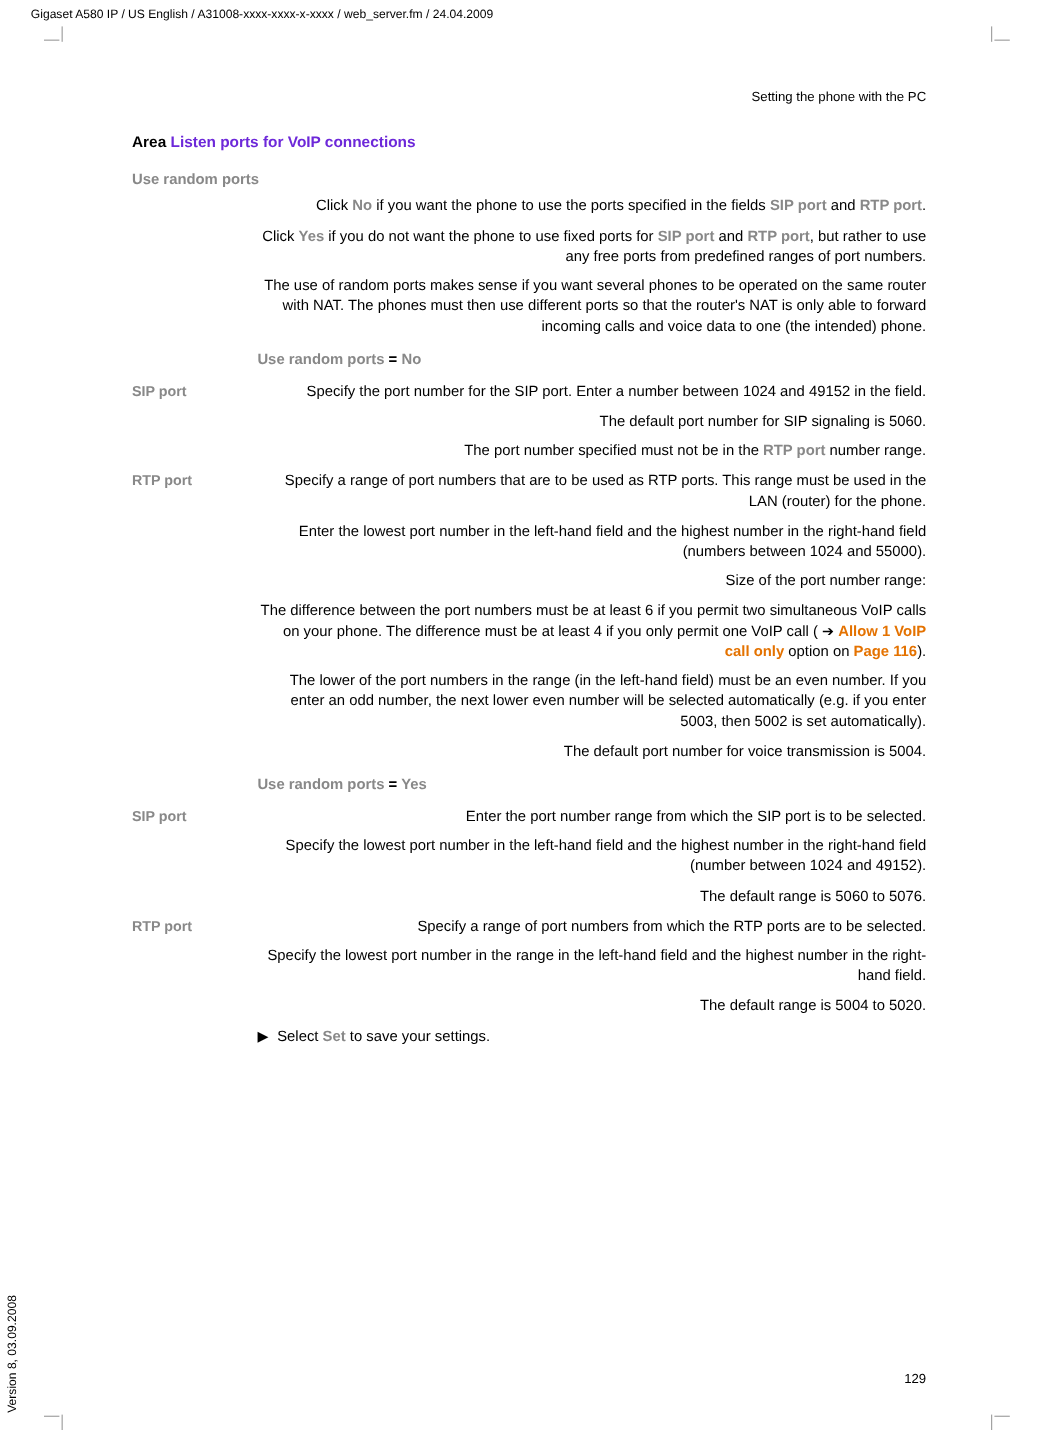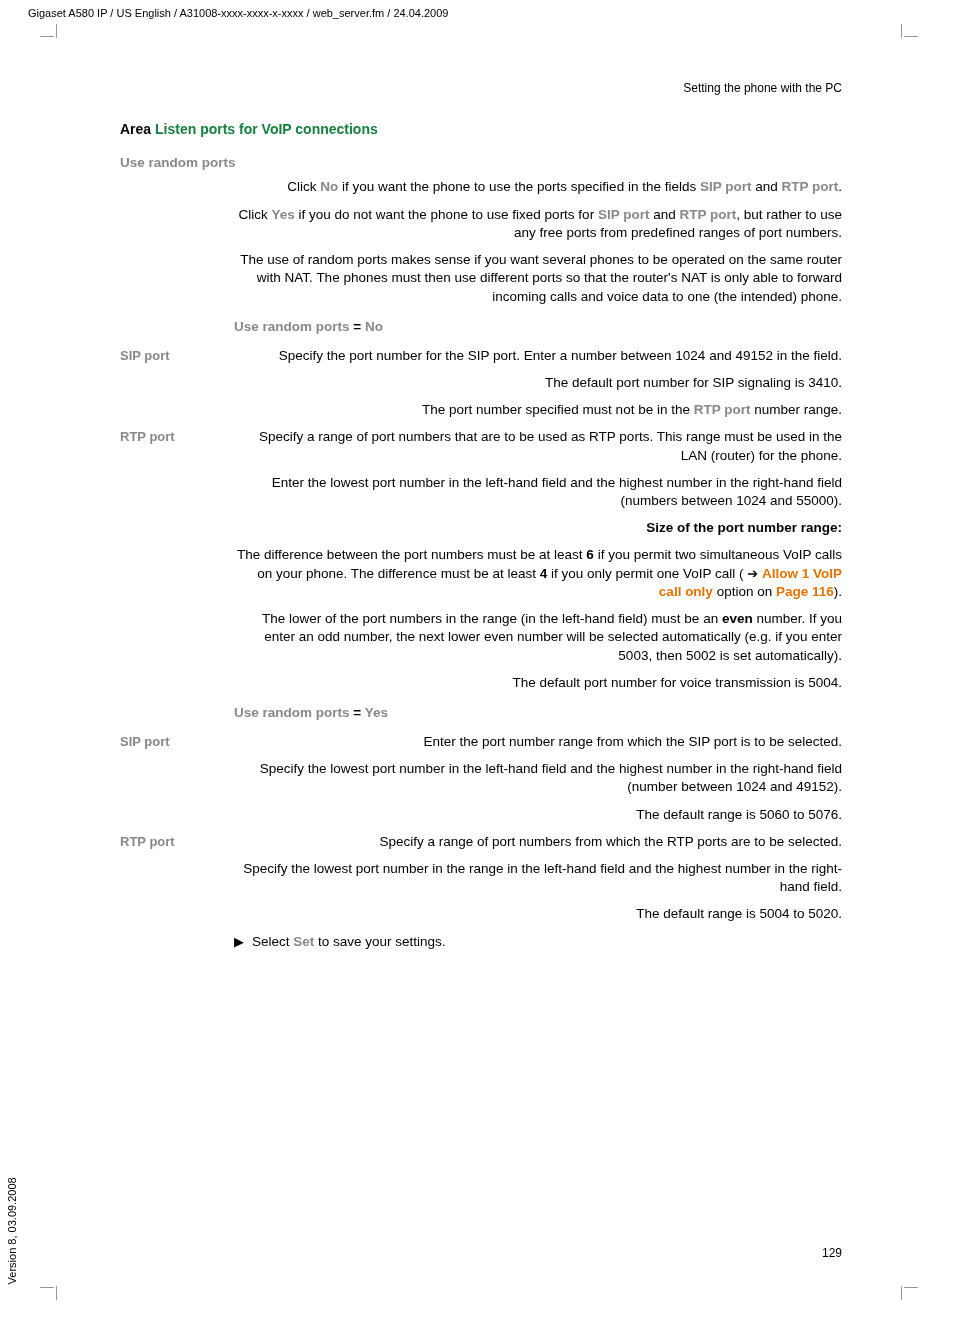--- a/index.html
+++ b/index.html
@@ -51,21 +51,21 @@
       left: 120px;
       right: 116px;
     }
     .section-title {
       font-size: 14px;
       font-weight: bold;
       margin-bottom: 14px;
       color: #000;
     }
     .section-title .gray {
-      color: #15803d;
+      color: #6d28d9;
       margin-top: 36px;
     }
     .subhead {
       font-size: 13.5px;
       font-weight: bold;
       color: #888;
       margin-bottom: 6px;
     }
     .indent-block {
       margin-left: 114px;
@@ -88,21 +88,21 @@
       font-size: 13px;
     }
     .def-body {
       flex: 1;
     }
     .gray-bold {
       font-weight: bold;
       color: #888;
     }
     .bold {
-      font-weight: bold;
+      font-weight: normal;
     }
     .orange-bold {
       color: #e47200;
       font-weight: bold;
     }
     .mid-heading {
       font-weight: bold;
       color: #888;
       font-size: 13.5px;
       margin: 12px 0 10px 0;
@@ -176,21 +176,21 @@
 
     <div class="mid-heading">
       <span>Use random ports</span><span class="black"> = </span><span>No</span>
     </div>
   </div>
 
   <div class="def-row">
     <div class="def-label">SIP port</div>
     <div class="def-body">
       <div class="para">Specify the port number for the SIP port. Enter a number between 1024 and 49152 in the field.</div>
-      <div class="para">The default port number for SIP signaling is 3410.</div>
+      <div class="para">The default port number for SIP signaling is 5060.</div>
       <div class="para">
         <span>The port number specified must not be in the </span><span class="gray-bold">RTP port</span><span> number range.</span>
       </div>
     </div>
   </div>
 
   <div class="def-row">
     <div class="def-label">RTP port</div>
     <div class="def-body">
       <div class="para">Specify a range of port numbers that are to be used as RTP ports. This range must be used in the LAN (router) for the phone.</div>

